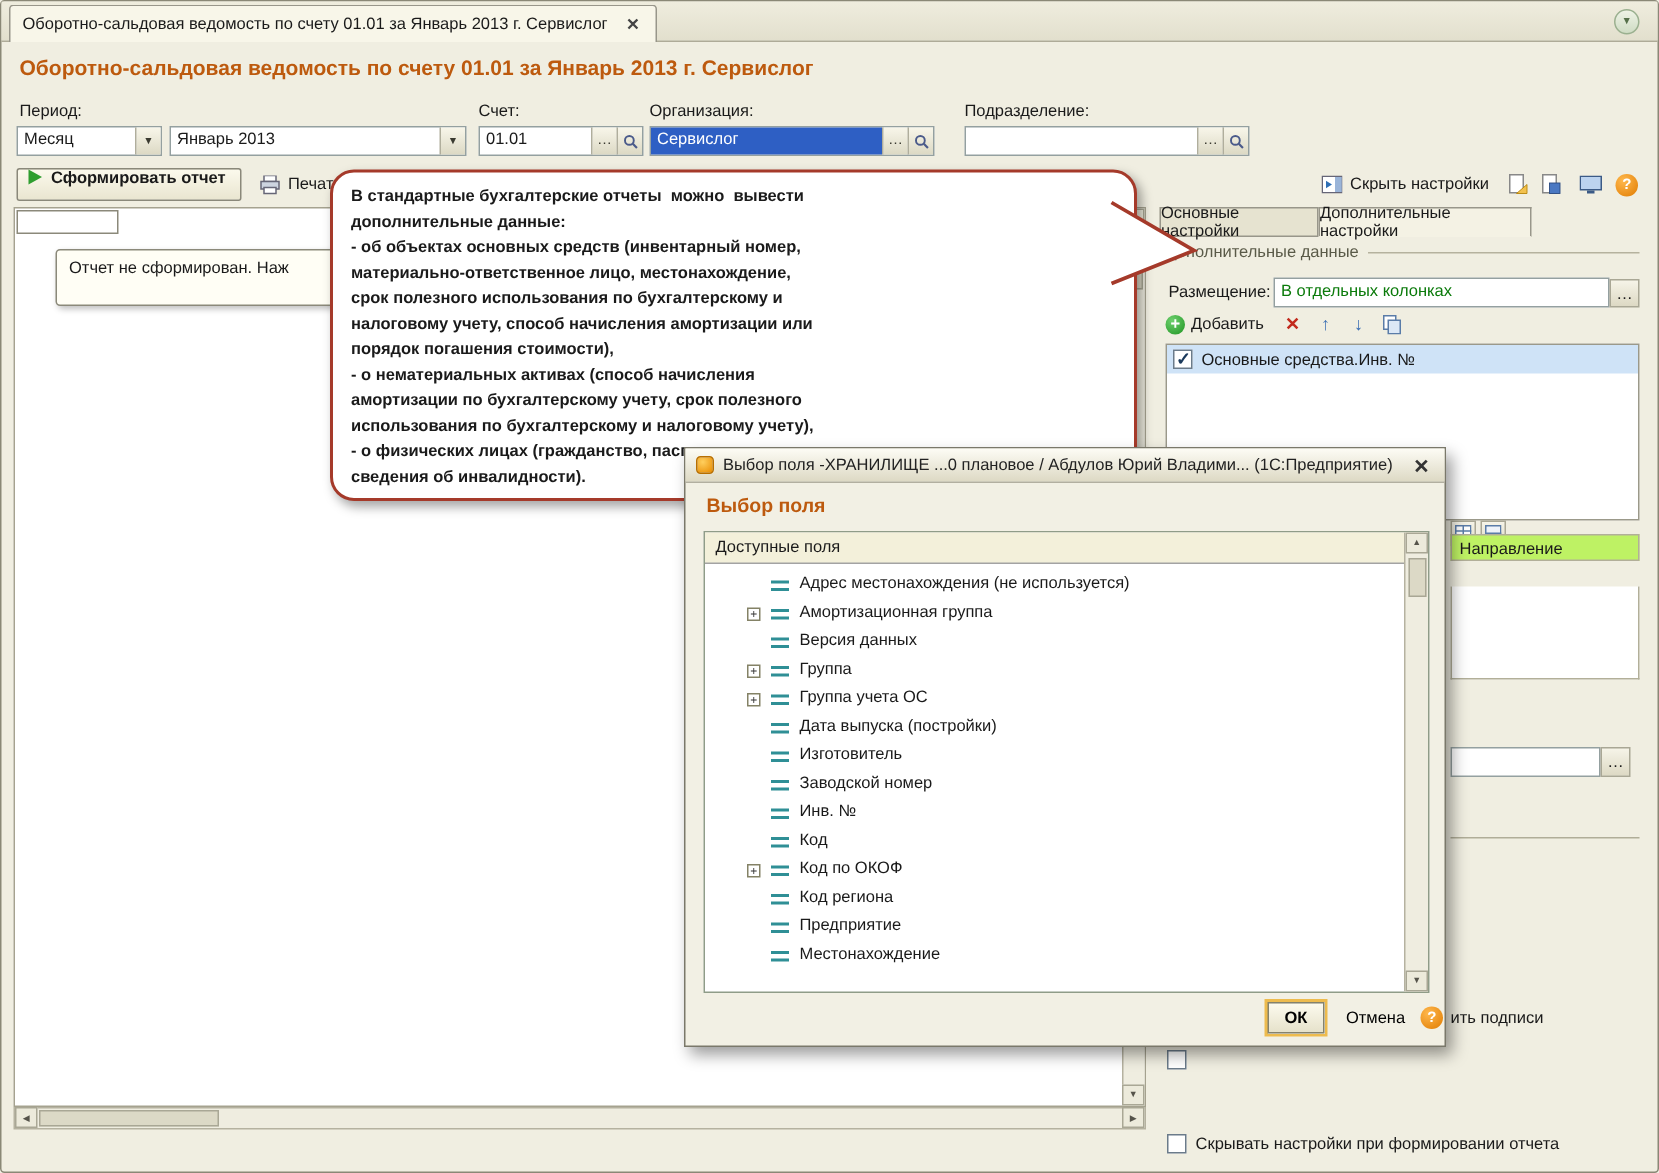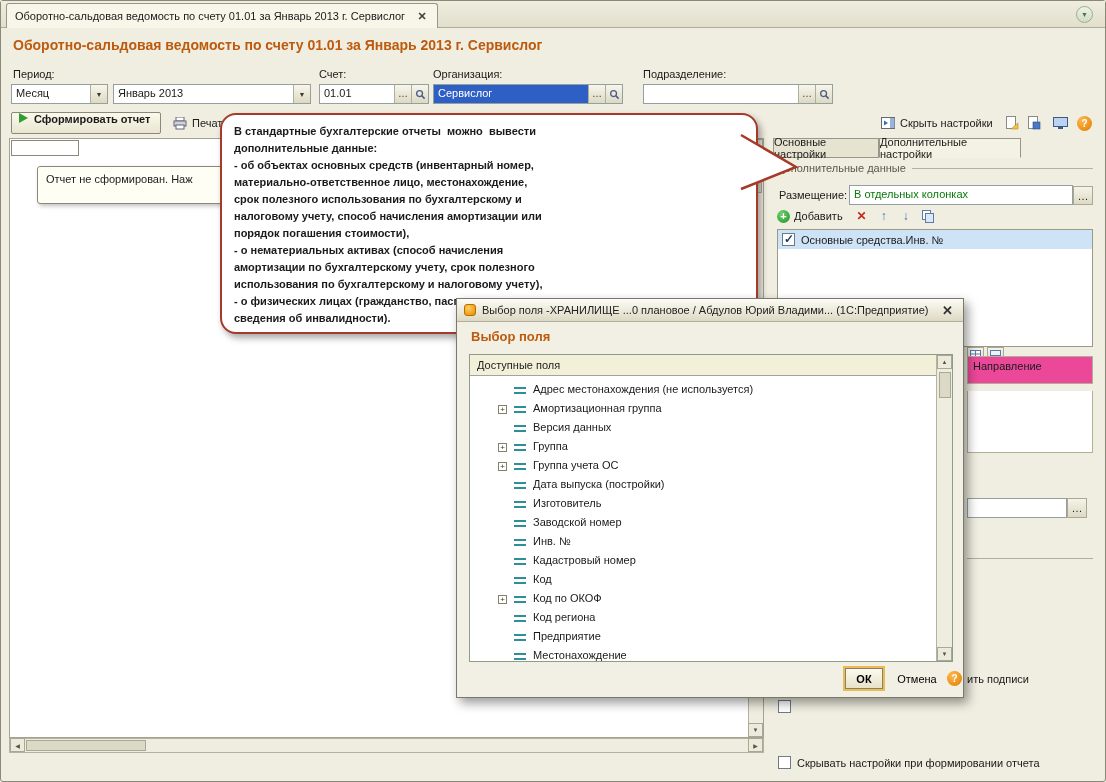--- a/index.html
+++ b/index.html
@@ -65,21 +65,21 @@
   .plus-circle { width:13px; height:13px; border-radius:50%; background:radial-gradient(circle at 35% 30%,#6ed06e,#1f9422);
                  color:#fff; font-weight:bold; font-size:11px; line-height:13px; text-align:center; }
   .red-x { color:#c22a1d; font-weight:bold; font-size:12px; }
   .blue-arrow { color:#3b6fb4; font-weight:bold; font-size:12px; }
   .slist { position:absolute; left:776px; top:228px; width:316px; height:118px; background:#fff; border:1px solid #9b998a; }
   .slist-row { height:19px; display:flex; align-items:center; gap:6px; padding:0 4px; }
   .slist-row.selected { background:#cfe3f7; }
   .cb { width:13px; height:13px; background:#fff; border:1px solid #6b7b8a; position:relative; flex:0 0 auto; }
   .cb.checked::after { content:"✓"; position:absolute; left:1px; top:-2px; font-size:12px; font-weight:bold; color:#1b3a5c; }
   .cb-abs { position:absolute; width:13px; height:13px; background:#fff; border:1px solid #6b7b8a; }
-  .col-header { position:absolute; left:966px; top:355px; width:126px; height:28px; background:#ec4899;
+  .col-header { position:absolute; left:966px; top:355px; width:126px; height:18px; background:#bef264;
                 border:1px solid #b2af99; padding:3px 5px; }
   .col-body { position:absolute; left:966px; top:390px; width:126px; height:62px; background:#fff;
               border:1px solid #b2af99; border-top:none; }
   .sep-line { position:absolute; border-top:1px solid #b0ad98; }
 
   
   .balloon { position:absolute; left:219px; top:112px; width:538px; height:221px; background:#fff;
              border:2px solid #a53a2a; border-radius:16px; box-shadow:3px 4px 7px rgba(0,0,0,.35); z-index:30; }
   .balloon-tail { position:absolute; left:739px; top:128px; z-index:31; }
   .callout-text { position:absolute; left:233px; top:122px; width:510px; z-index:32; }
@@ -404,25 +404,20 @@
             <span class="attr-icon"></span>
             <span>Заводской номер</span>
           </div>
 
           <div class="list-row">
             <span class="expander" style="visibility: hidden;">+</span>
             <span class="attr-icon"></span>
             <span>Инв. №</span>
           </div>
 
-          <div class="list-row">
-            <span class="expander" style="visibility: hidden;">+</span>
-            <span class="attr-icon"></span>
-            <span>Кадастровый номер</span>
-          </div>
 
           <div class="list-row">
             <span class="expander" style="visibility: hidden;">+</span>
             <span class="attr-icon"></span>
             <span>Код</span>
           </div>
 
           <div class="list-row">
             <span class="expander">+</span>
             <span class="attr-icon"></span>

